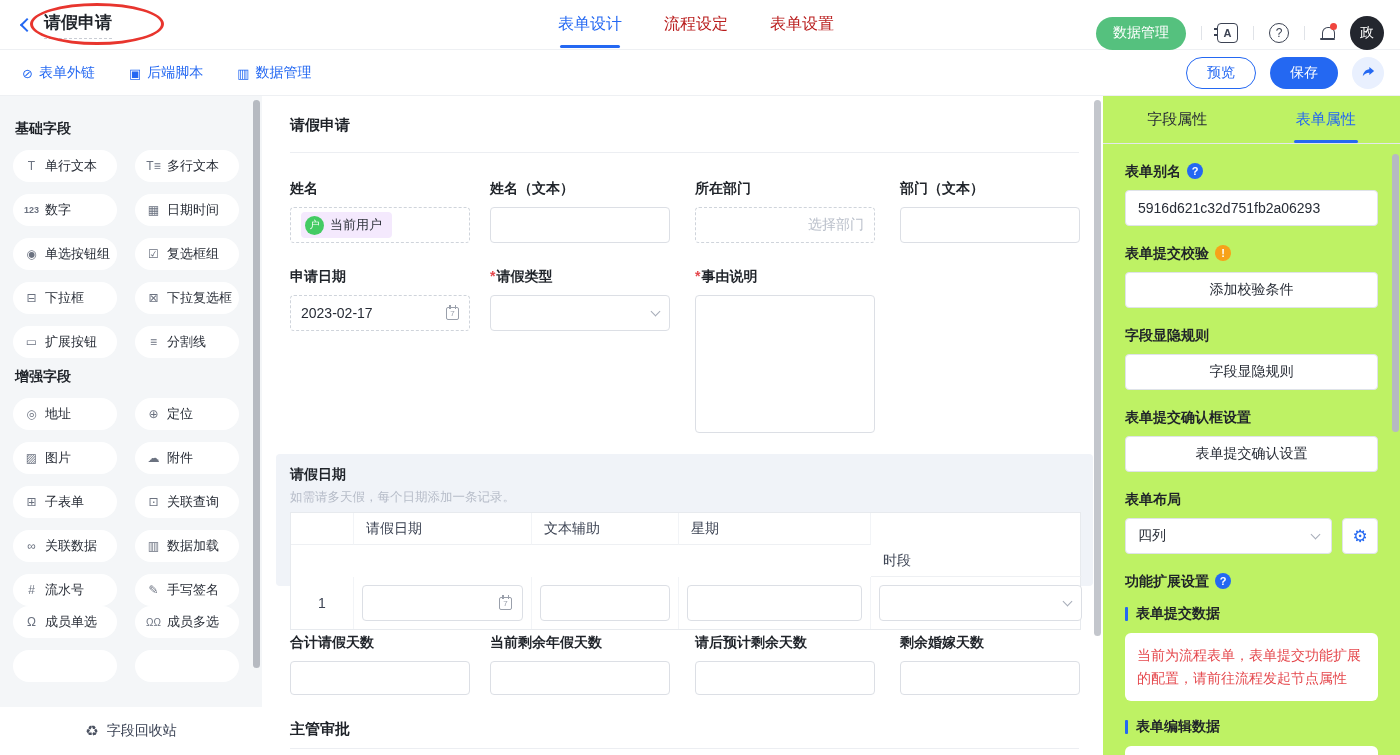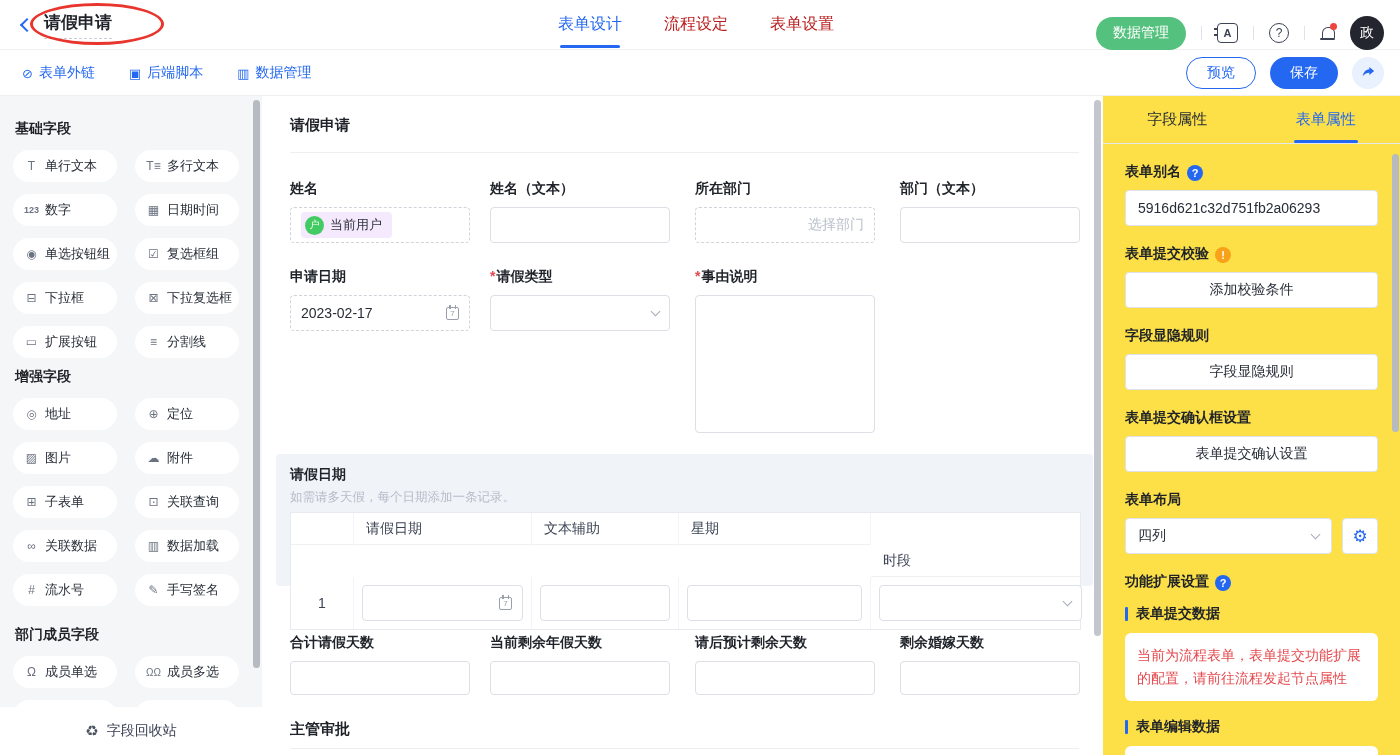--- a/index.html
+++ b/index.html
@@ -113,31 +113,31 @@
   .st-h:nth-child(5){ border-right:none;margin-top:32px; }
   .st-c { height:52px; display:flex; align-items:center; padding:0 8px; border-right:1px solid #f2f4f7; }
   .st-c:last-child{ border-right:none; padding-right:0; }
   .st-c .ctl { width:100%; height:36px; }
   .st-idx { justify-content:center; font-size:14px; color:#3c4353; }
 
   .approval { position:absolute; left:28px; top:624px; font-size:15px; font-weight:700; }
   .c-div2 { position:absolute; left:28px; right:24px; top:652px; height:1px; background:#eceef2; }
 
   
-  .panel { position:absolute; left:1103px; top:96px; width:297px; height:659px; background:#fde047;
+  .panel { position:absolute; left:1103px; top:96px; width:297px; height:659px; background:#bef264;
     overflow:hidden; }
   .p-tabs { height:48px; display:flex; border-bottom:1px solid #e4e7ed; }
   .p-tab { flex:1; display:flex; align-items:center; justify-content:center; font-size:15px;
     color:#272c36; cursor:pointer; position:relative; }
   .p-tab.active { color:#2468f2; font-weight:500; }
   .p-tab.active::after { content:""; position:absolute; left:50%; bottom:0; width:64px; height:3px;
     margin-left:-32px; background:#2468f2; border-radius:2px; }
   .p-body { padding:0 22px; }
   .p-label { margin:19px 0 9px; font-weight:700; font-size:14px; color:#1f2329;
-    display:flex; align-items:flex-end; gap:6px; }
+    display:flex; align-items:flex-start; gap:6px; }
   .q-icon { width:16px; height:16px; border-radius:50%; background:#2468f2; color:#fff;
     font-size:11px; display:flex; align-items:center; justify-content:center; cursor:pointer; }
   .w-icon { width:16px; height:16px; border-radius:50%; background:#f7a219; color:#fff;
     font-size:11px; font-weight:700; display:flex; align-items:center; justify-content:center; }
   .p-input { height:36px; background:#fff; border:1px solid #dfe3e9; border-radius:4px;
     display:flex; align-items:center; padding:0 12px; font-size:14px; color:#272c36; cursor:text; }
   .p-btn { height:36px; background:#fff; border:1px solid #dfe3e9; border-radius:4px; width:100%;
     font-size:14px; color:#272c36; cursor:pointer; }
   .p-sel-row { display:flex; gap:10px; }
   .p-select { flex:1; height:36px; background:#fff; border:1px solid #dfe3e9; border-radius:4px;
@@ -289,21 +289,20 @@
     <div class="pill">
         <span class="ic">#</span>
         <span>流水号</span>
       </div>
     <div class="pill">
         <span class="ic">✎</span>
         <span>手写签名</span>
       </div>
   </div>
 
-  <div class="s-title" style="margin-top:20px">部门成员字段</div>
   <div class="s-grid">
     <div class="pill">
         <span class="ic">Ω</span>
         <span>成员单选</span>
       </div>
     <div class="pill">
         <span class="ic" style="font-size:10px">ΩΩ</span>
         <span>成员多选</span>
       </div>
     <div class="pill"></div>

